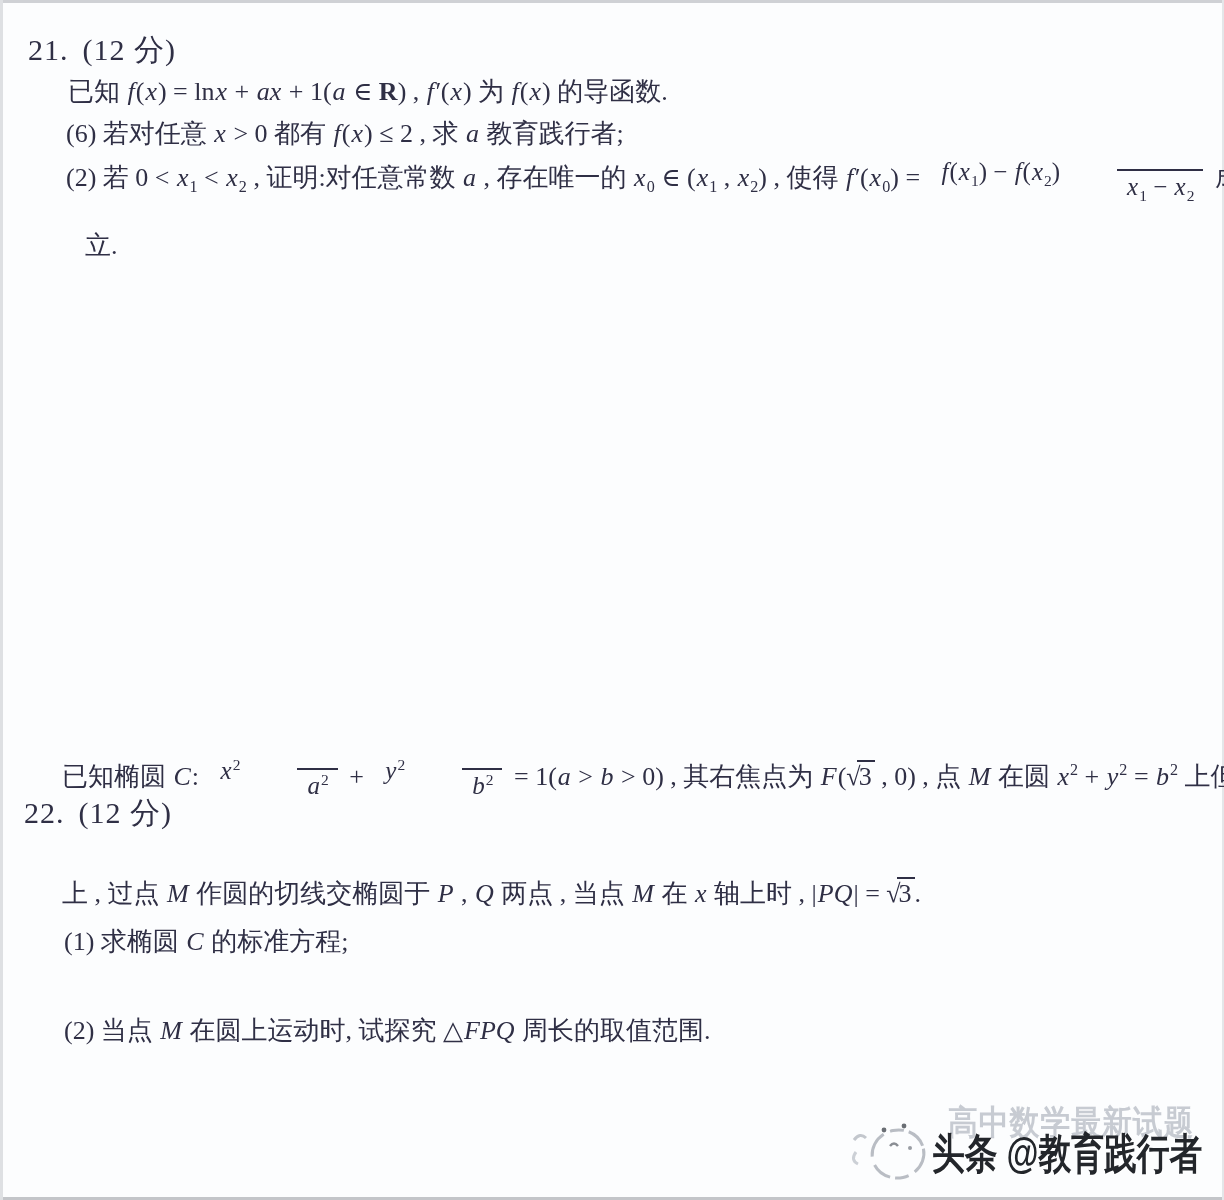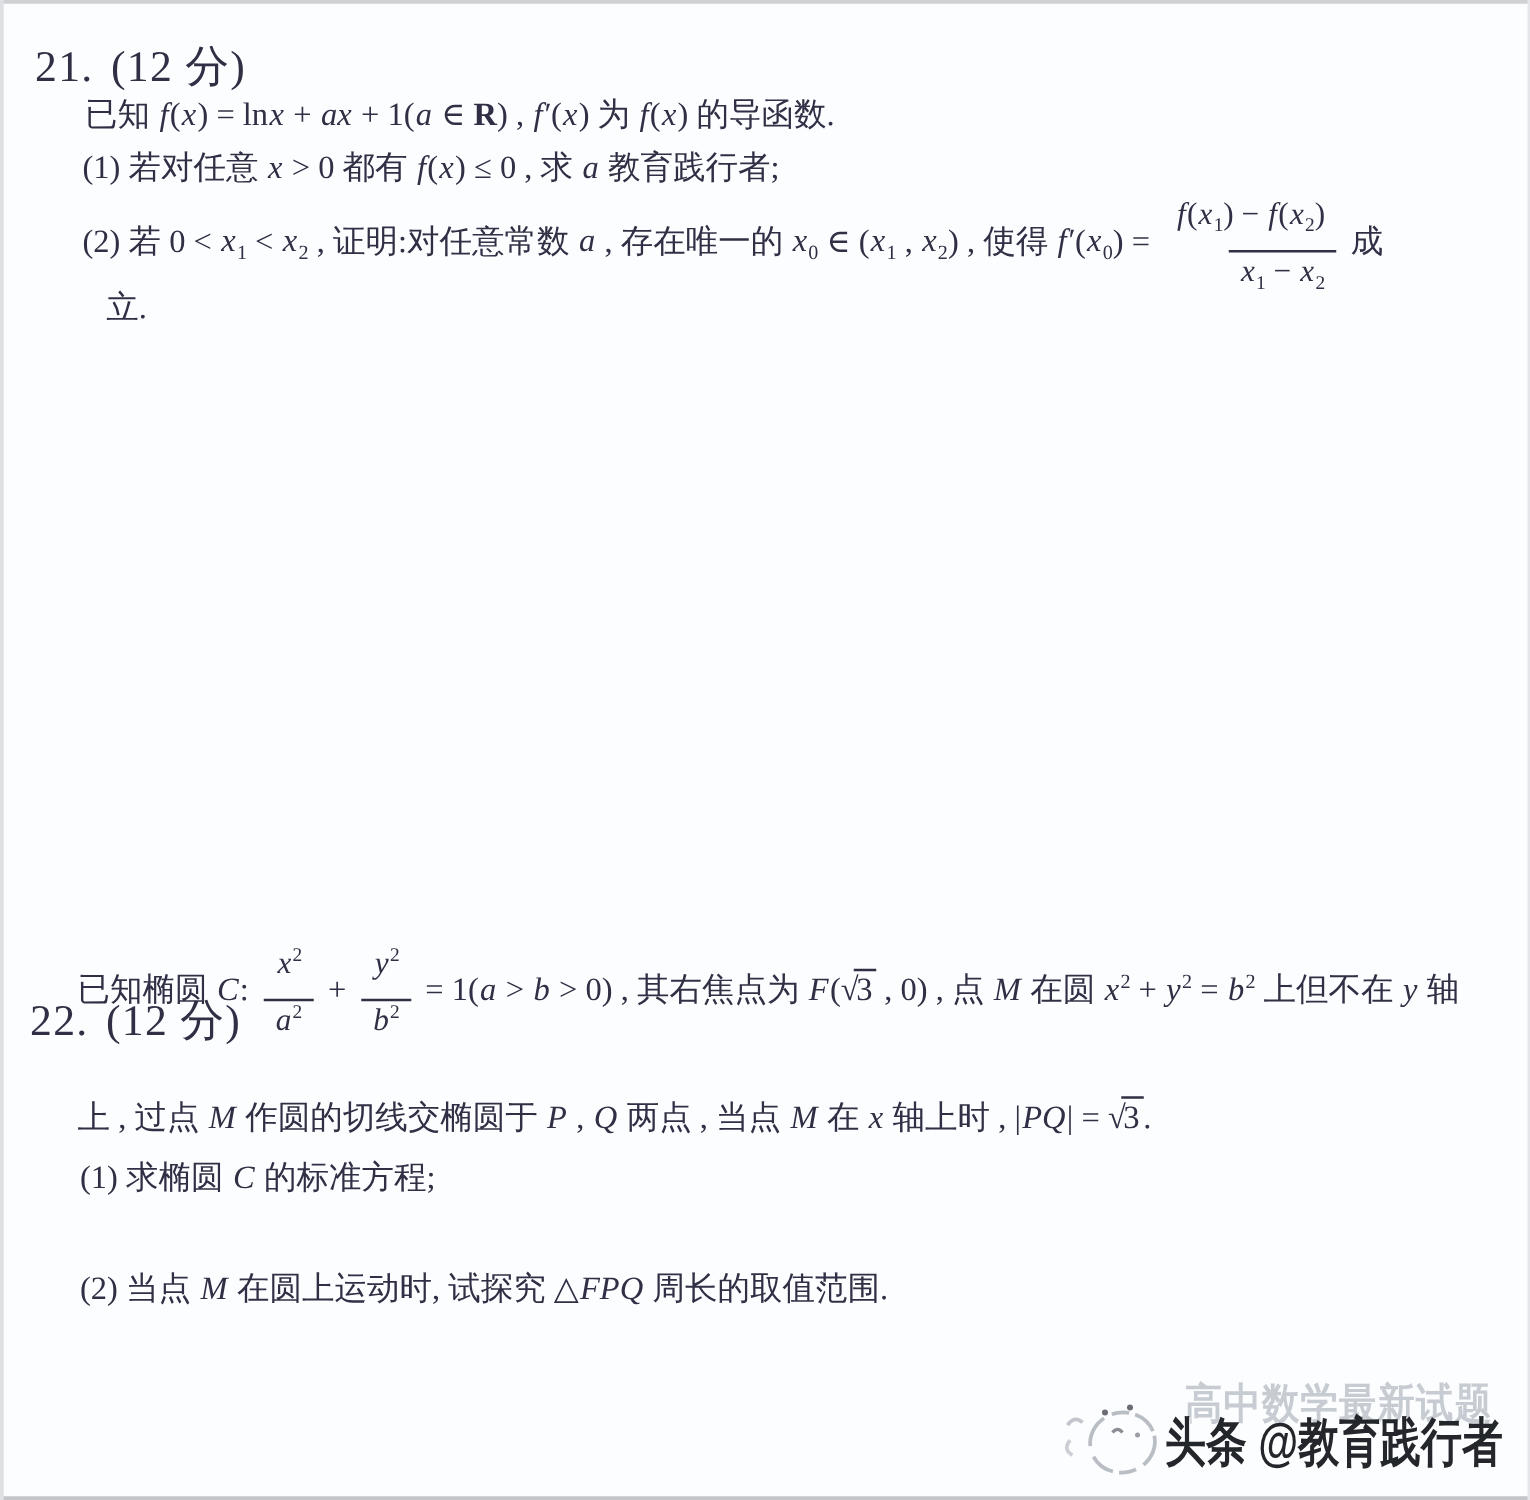--- a/index.html
+++ b/index.html
@@ -20,46 +20,47 @@
     color:var(--ink);
   }
   .edge{position:absolute;background:var(--edge);}
   .edge-top{top:0;left:0;right:0;height:3px;background:#cfd1d5;}
   .edge-bottom{bottom:0;left:0;right:0;height:3px;background:#c3c5c9;}
   .edge-left{top:0;left:0;bottom:0;width:3px;background:#dee0e3;}
   .edge-right{top:0;right:0;bottom:0;width:2px;background:#e4e6e9;}
 
   .prob-header{
     position:absolute;
-    font-size:35px;
+    font-size:30px;
     white-space:nowrap;
     letter-spacing:1px;
   }
   .prob-header .num{margin-right:14px;}
 
   .line{
     position:absolute;
     font-size:26px;
     white-space:nowrap;
     line-height:1.35;
   }
   .st{font-style:normal;}
   .sv{font-style:italic;padding:0 1px;}
   .sb{font-weight:bold;}
   sub.ss{font-size:0.62em;line-height:0;}
   sup.sp{font-size:0.62em;line-height:0;}
 
   .frac{
     display:inline-flex;
-    flex-direction:column;
-    align-items:flex-end;
+    flex-direction:row;
+    align-items:flex-start;
     vertical-align:middle;
     margin:0 5px;
     line-height:1.15;
     font-size:25px;
+    gap:48px;
   }
   .frac .fn{padding:0 9px 2px;}
   .frac .fd{border-top:2px solid var(--ink);padding:2px 9px 0;margin-top:11px;}
 
   .sqrt{display:inline-block;white-space:nowrap;}
   .sqrt .rs{letter-spacing:-2px;}
   .sqrt .rc{border-top:2px solid var(--ink);margin-left:-2px;padding:0 3px 0 2px;}
 
   .watermark{position:absolute;left:0;top:0;width:100%;height:100%;pointer-events:none;}
   .wm-faint{
@@ -88,21 +89,21 @@
   <div class="edge edge-top"></div>
   <div class="edge edge-bottom"></div>
   <div class="edge edge-left"></div>
   <div class="edge edge-right"></div>
 
   <section>
     <div class="prob-header" style="left:28px;top:30px;">
       <span class="num">21.</span><span>(12 分)</span>
     </div>
     <div class="line" style="left:68px;top:74px;"><span class="st">已知 </span><span class="sv">f</span><span class="st">(</span><span class="sv">x</span><span class="st">) = ln</span><span class="sv">x</span><span class="st"> + </span><span class="sv">ax</span><span class="st"> + 1(</span><span class="sv">a</span><span class="st"> ∈ </span><span class="sb">R</span><span class="st">) , </span><span class="sv">f′</span><span class="st">(</span><span class="sv">x</span><span class="st">) 为 </span><span class="sv">f</span><span class="st">(</span><span class="sv">x</span><span class="st">) 的导函数.</span></div>
-    <div class="line" style="left:66px;top:116px;"><span class="st">(1) 若对任意 </span><span class="sv">x</span><span class="st"> &gt; 0 都有 </span><span class="sv">f</span><span class="st">(</span><span class="sv">x</span><span class="st">) ≤ 0 , 求 </span><span class="sv">a</span><span class="st"> 教育践行者;</span></div>
+    <div class="line" style="left:66px;top:116px;"><span class="st">(6) 若对任意 </span><span class="sv">x</span><span class="st"> &gt; 0 都有 </span><span class="sv">f</span><span class="st">(</span><span class="sv">x</span><span class="st">) ≤ 2 , 求 </span><span class="sv">a</span><span class="st"> 教育践行者;</span></div>
     <div class="line" style="left:66px;top:158px;"><span class="st">(2) 若 0 &lt; </span><span class="sv">x</span><sub class="ss">1</sub><span class="st"> &lt; </span><span class="sv">x</span><sub class="ss">2</sub><span class="st"> , 证明:对任意常数 </span><span class="sv">a</span><span class="st"> , 存在唯一的 </span><span class="sv">x</span><sub class="ss">0</sub><span class="st"> ∈ (</span><span class="sv">x</span><sub class="ss">1</sub><span class="st"> , </span><span class="sv">x</span><sub class="ss">2</sub><span class="st">) , 使得 </span><span class="sv">f′</span><span class="st">(</span><span class="sv">x</span><sub class="ss">0</sub><span class="st">) = </span><span class="frac">
           <span class="fn"><span class="sv">f</span><span class="st">(</span><span class="sv">x</span><sub class="ss">1</sub><span class="st">) − </span><span class="sv">f</span><span class="st">(</span><span class="sv">x</span><sub class="ss">2</sub><span class="st">)</span></span>
           <span class="fd"><span class="sv">x</span><sub class="ss">1</sub><span class="st"> − </span><span class="sv">x</span><sub class="ss">2</sub></span>
         </span><span class="st"> 成</span></div>
     <div class="line" style="left:85px;top:228px;"><span class="st">立.</span></div>
   </section>
 
   <section>
     <div class="prob-header" style="left:24px;top:793px;">
       <span class="num">22.</span><span>(12 分)</span>

